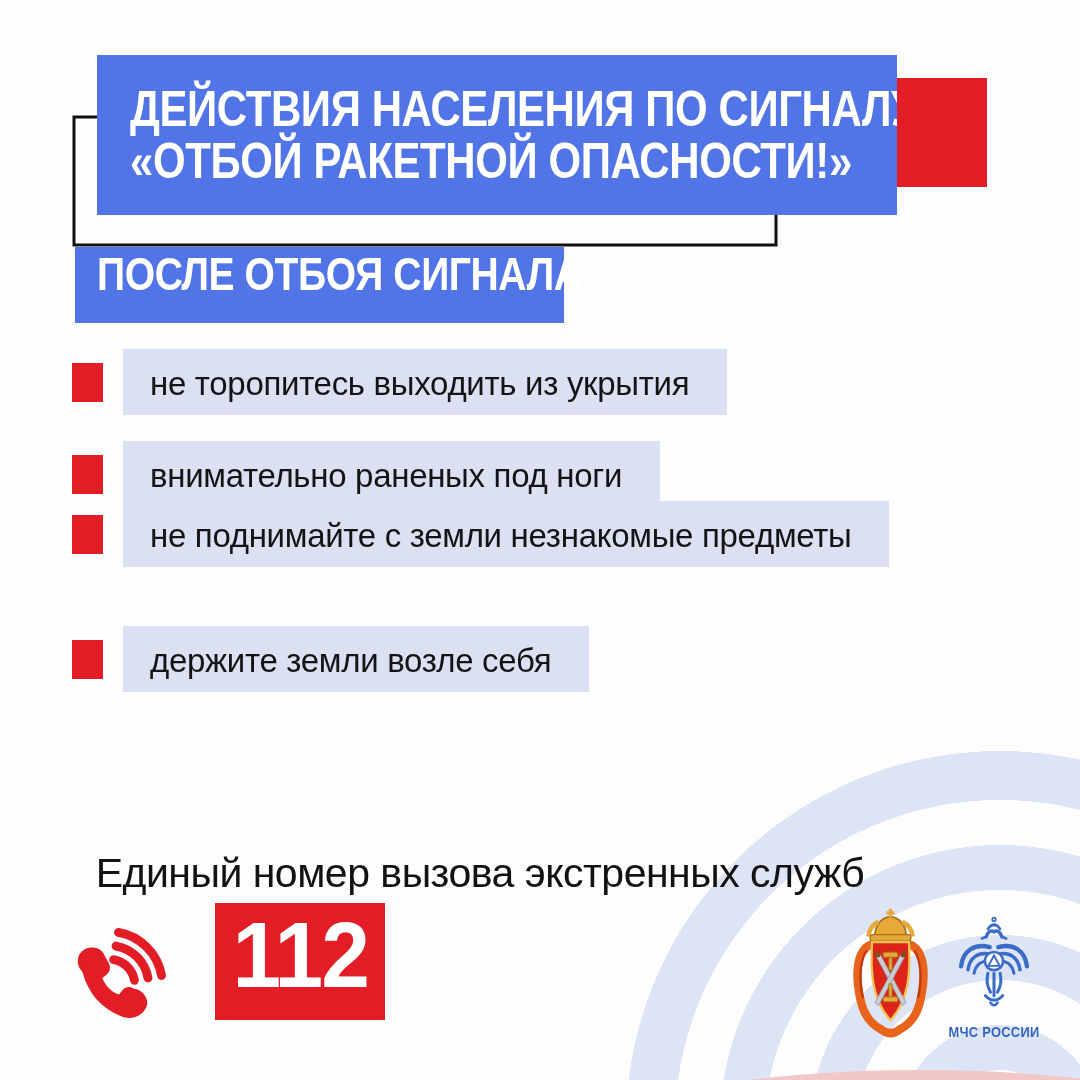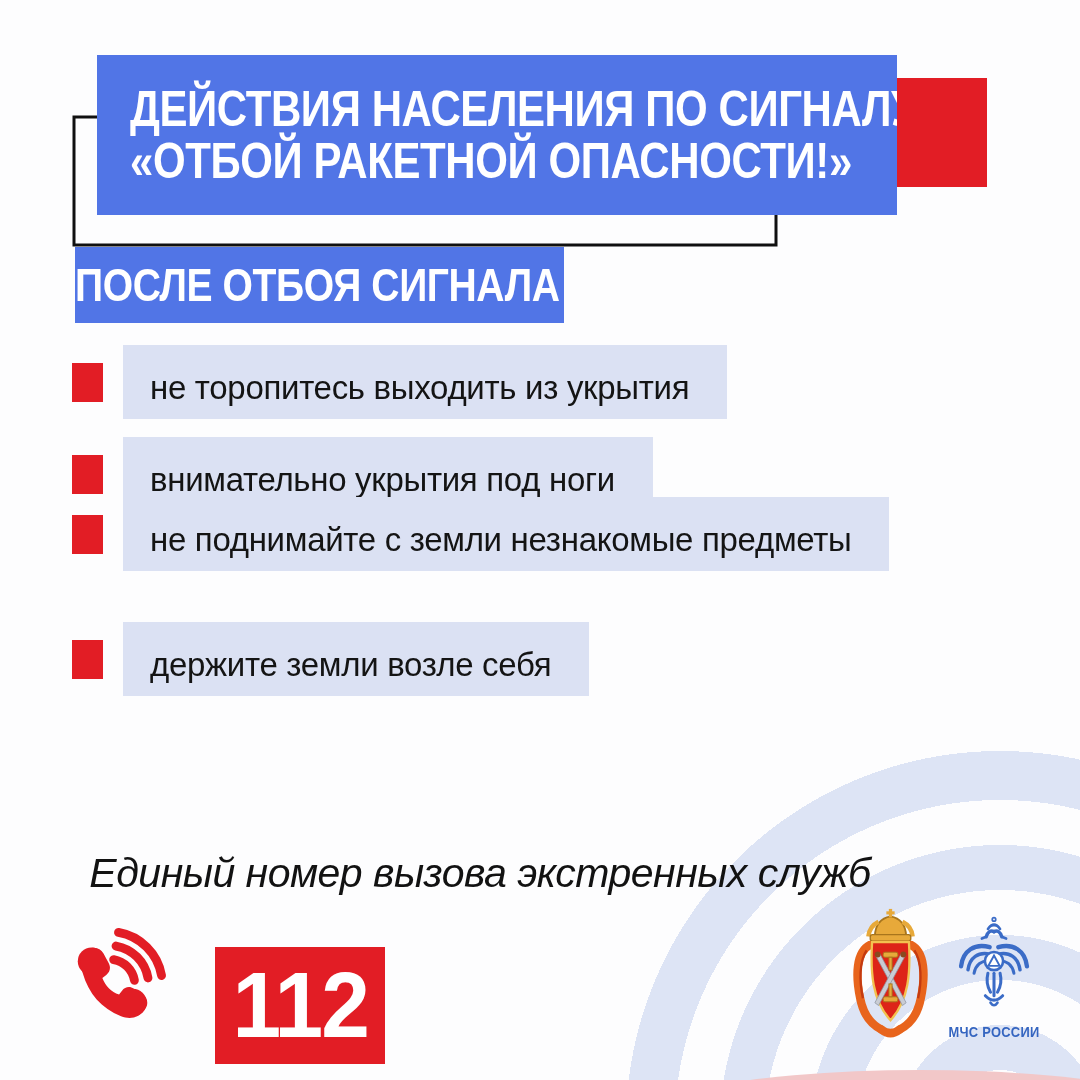--- a/index.html
+++ b/index.html
@@ -36,44 +36,44 @@
   .title-line{
     color:#ffffff;font-weight:bold;font-size:50px;line-height:52px;
     white-space:nowrap;transform:scaleX(0.84);transform-origin:left center;
     letter-spacing:-0.5px;
   }
   .red-accent{
     position:absolute;left:897px;top:78px;width:90px;height:109px;background:#e21d25;
   }
   .subtitle-box{
     position:absolute;left:75px;top:247px;width:489px;height:76px;
-    background:#5175e6;display:flex;align-items:center;
-    box-sizing:border-box;
+    background:#5175e6;display:flex;
+    padding-left:22px;box-sizing:border-box;
   }
   .subtitle-text{
     color:#ffffff;font-weight:bold;font-size:46px;white-space:nowrap;
     transform:scaleX(0.85);transform-origin:left center;letter-spacing:-0.5px;
   }
   
   .row{position:absolute;left:72px;display:flex;align-items:center;height:62px;}
   .row-1{top:351px}.row-2{top:443px}.row-3{top:503px}.row-4{top:628px}.row-5{top:721px}
   .bullet{width:31px;height:39px;background:#e21d25;margin-right:20px;flex:0 0 auto;}
   .bar{
     background:#dbe1f3;color:#141414;font-size:33px;line-height:62px;
-    padding:12px 38px 0 27px;white-space:nowrap;letter-spacing:-0.3px;
+    padding:4px 38px 0 27px;white-space:nowrap;letter-spacing:-0.3px;
   }
   
   .emg-label{
     position:absolute;left:80px;top:850px;width:800px;text-align:center;
-    color:#121212;font-size:41px;letter-spacing:-0.5px;font-style:italic;
+    color:#121212;font-size:41px;letter-spacing:-0.5px;
   }
   .phone{position:absolute;left:64px;top:912px;width:118px;height:118px;}
   .num-box{
     position:absolute;left:215px;top:903px;width:170px;height:117px;background:#e21d25;
-    display:flex;align-items:center;justify-content:center;margin-top:44px;
+    display:flex;justify-content:center;
   }
   .num-text{color:#ffffff;font-weight:bold;font-size:92px;letter-spacing:-2px;transform:scaleX(0.95);}
   
   .tula{position:absolute;left:843px;top:908px;width:95px;height:138px;}
   .mchs{position:absolute;left:948px;top:916px;width:92px;height:104px;}
   .mchs-label{
     position:absolute;left:938px;top:1024px;width:112px;text-align:center;
     color:#3565c0;font-weight:bold;font-size:14px;letter-spacing:0.3px;white-space:nowrap;
     transform:scaleX(0.92);
   }
@@ -99,21 +99,21 @@
   <div class="subtitle-box">
     <div class="subtitle-text">ПОСЛЕ ОТБОЯ СИГНАЛА</div>
   </div>
 
   <div class="row row-1">
     <div class="bullet"></div>
     <div class="bar">не торопитесь выходить из укрытия</div>
   </div>
   <div class="row row-2">
     <div class="bullet"></div>
-    <div class="bar">внимательно укрытия под ноги</div>
+    <div class="bar">внимательно раненых под ноги</div>
   </div>
   <div class="row row-3">
     <div class="bullet"></div>
     <div class="bar">не поднимайте с земли незнакомые предметы</div>
   </div>
   <div class="row row-4">
     <div class="bullet"></div>
     <div class="bar">держите земли возле себя</div>
   </div>
 

